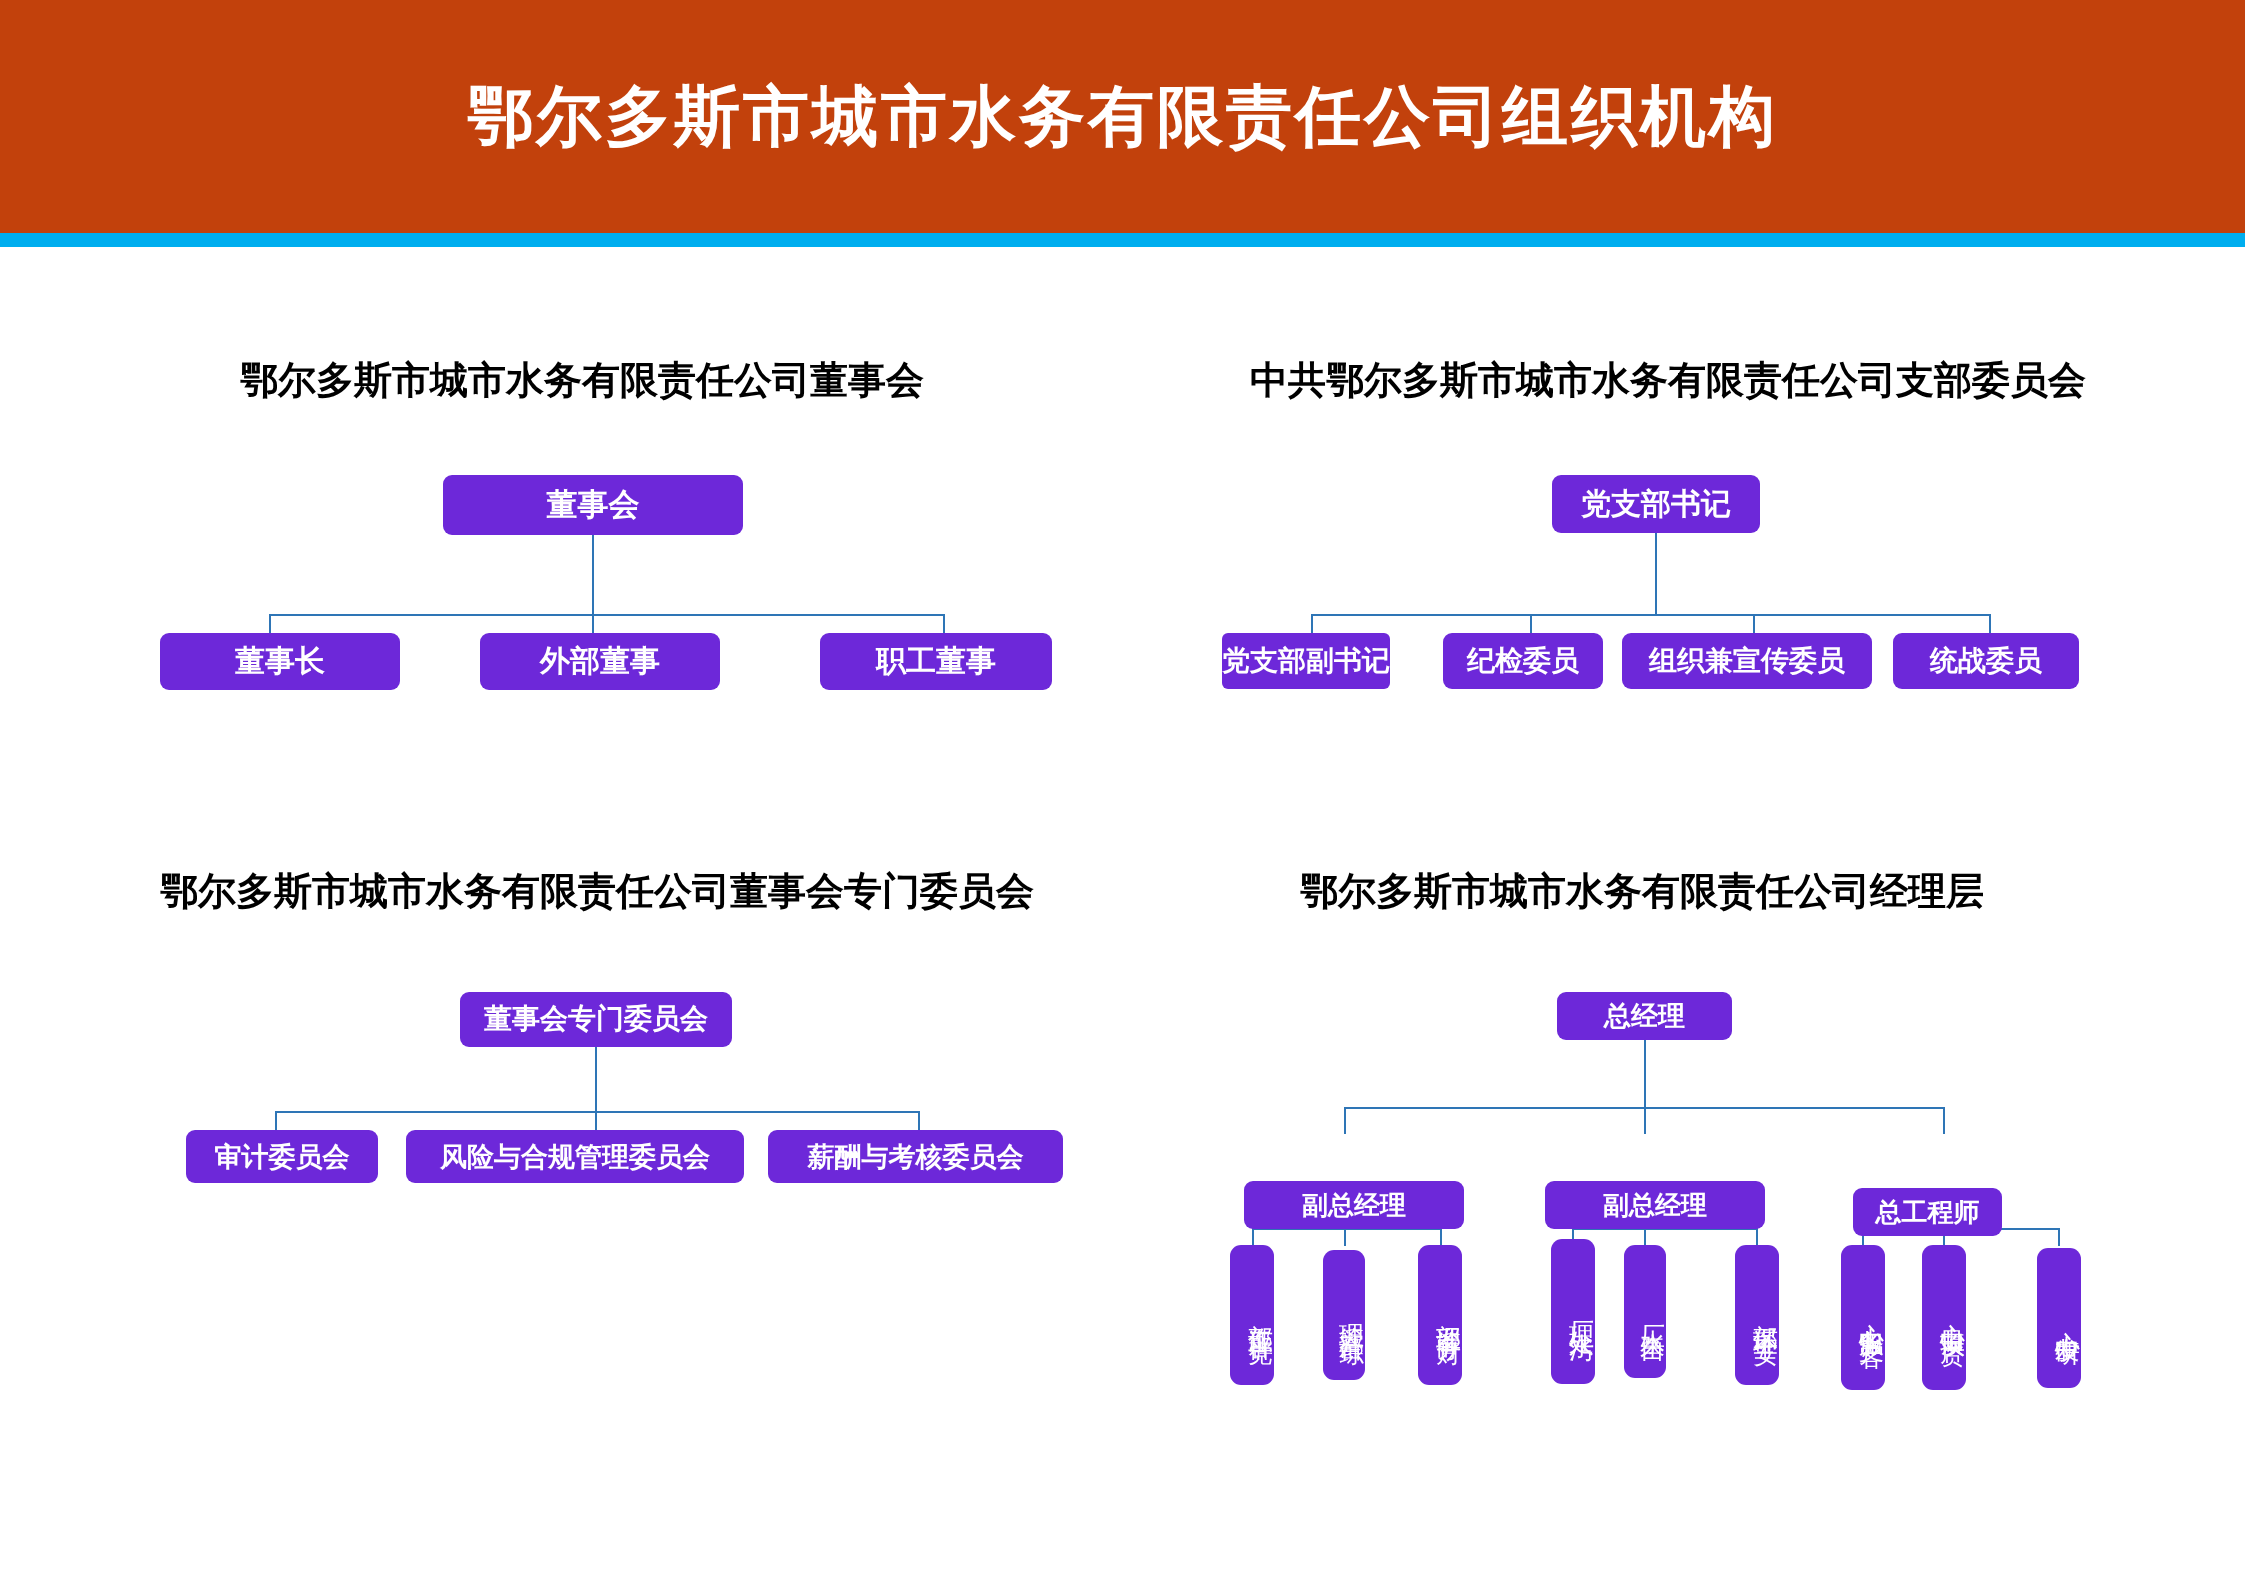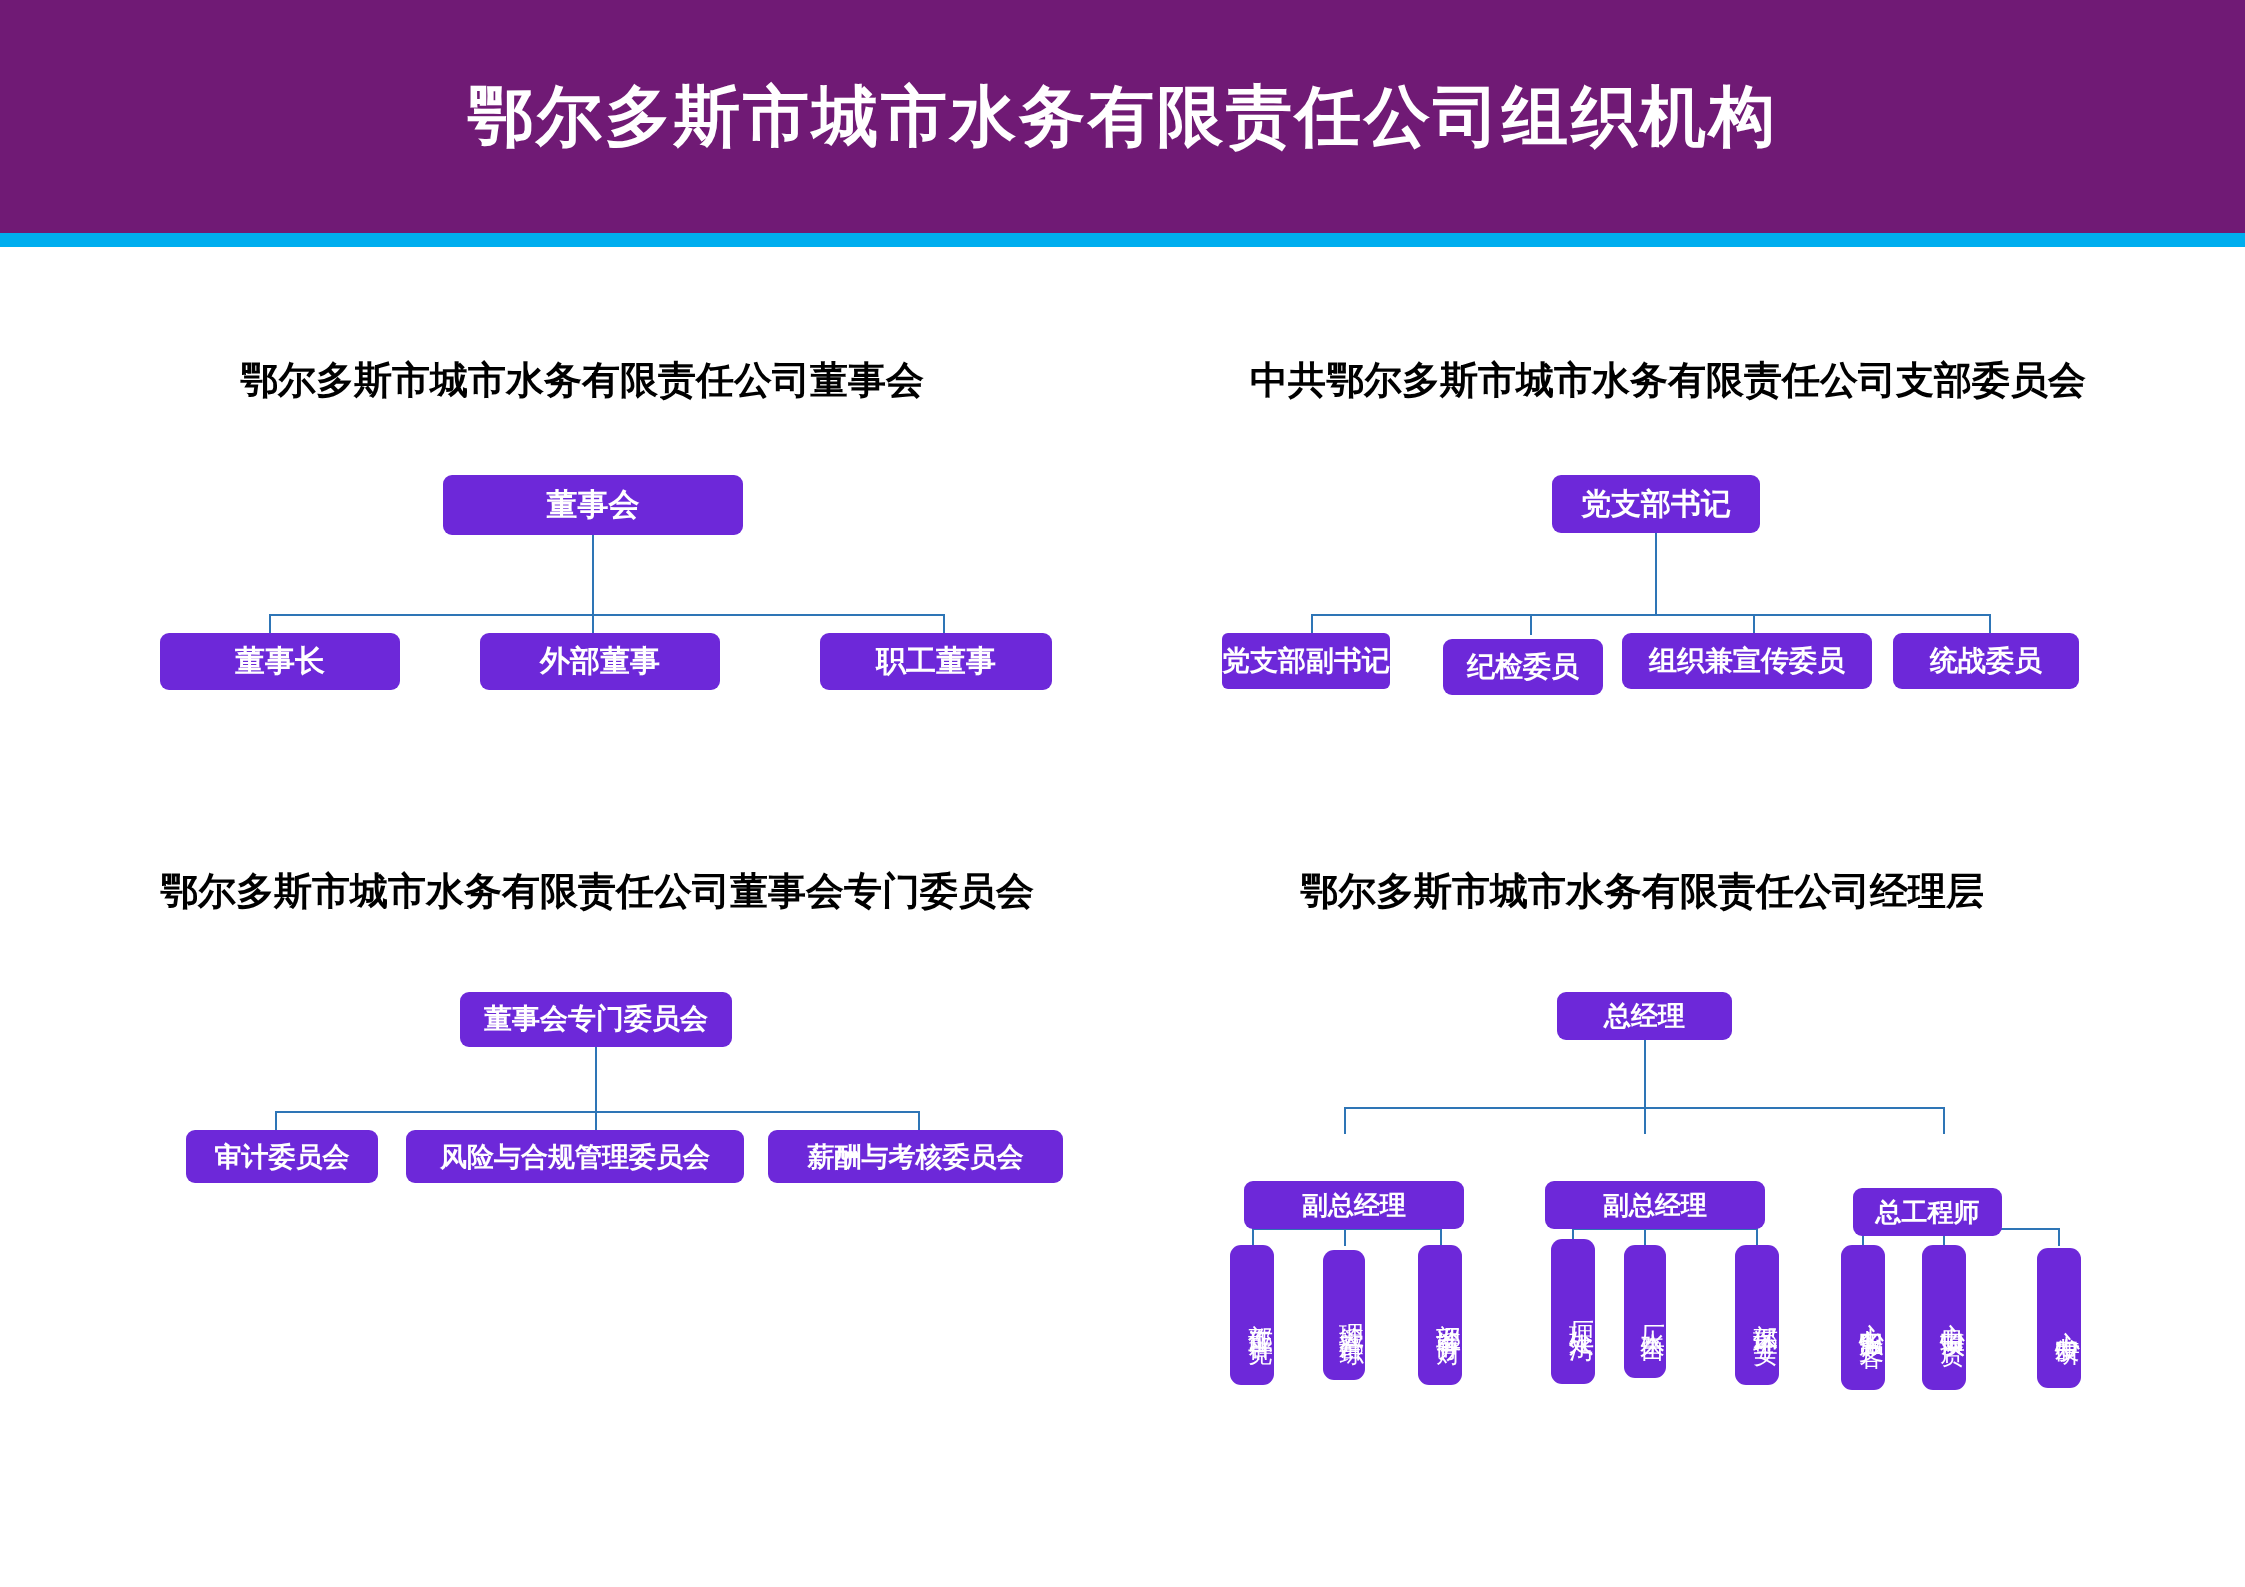--- a/index.html
+++ b/index.html
@@ -16,21 +16,21 @@
     position: relative;
   }
 
   
   .banner {
     position: absolute;
     left: 0;
     top: 0;
     width: 2245px;
     height: 233px;
-    background: #701a75;
+    background: #c2410c;
     box-sizing: border-box;
   }
   .banner-title {
     position: absolute;
     left: 0;
     top: 0;
     width: 2245px;
     height: 233px;
     display: flex;
     align-items: center;
@@ -146,21 +146,21 @@
 
 <div class="chart">
   <div class="node b-bold" style="left:1552px; top:475px; width:208px; height:58px; font-size:30px;">党支部书记</div>
   <div class="ln-v" style="left:1655px; top:533px; height:82px;"></div>
   <div class="ln-h" style="left:1311px; top:614px; width:680px;"></div>
   <div class="ln-v" style="left:1311px; top:614px; height:21px;"></div>
   <div class="ln-v" style="left:1530px; top:614px; height:21px;"></div>
   <div class="ln-v" style="left:1753px; top:614px; height:21px;"></div>
   <div class="ln-v" style="left:1989px; top:614px; height:21px;"></div>
   <div class="node b-bold" style="left:1222px; top:633px; width:168px; height:56px; font-size:28px;border-radius:6px;">党支部副书记</div>
-  <div class="node b-bold" style="left:1443px; top:633px; width:160px; height:56px; font-size:28px;margin-top:6px;">纪检委员</div>
+  <div class="node b-bold" style="left:1443px; top:633px; width:160px; height:56px; font-size:28px;">纪检委员</div>
   <div class="node b-bold" style="left:1622px; top:633px; width:250px; height:56px; font-size:28px;">组织兼宣传委员</div>
   <div class="node b-bold" style="left:1893px; top:633px; width:186px; height:56px; font-size:28px;">统战委员</div>
 </div>
 
 <div class="sec-title" style="left:160px; top:866px;text-align:center;">鄂尔多斯市城市水务有限责任公司董事会专门委员会</div>
 
 <div class="chart">
   <div class="node b-bold" style="left:460px; top:992px; width:272px; height:55px; font-size:28px;">董事会专门委员会</div>
   <div class="ln-v" style="left:595px; top:1047px; height:65px;"></div>
   <div class="ln-h" style="left:275px; top:1111px; width:645px;"></div>

